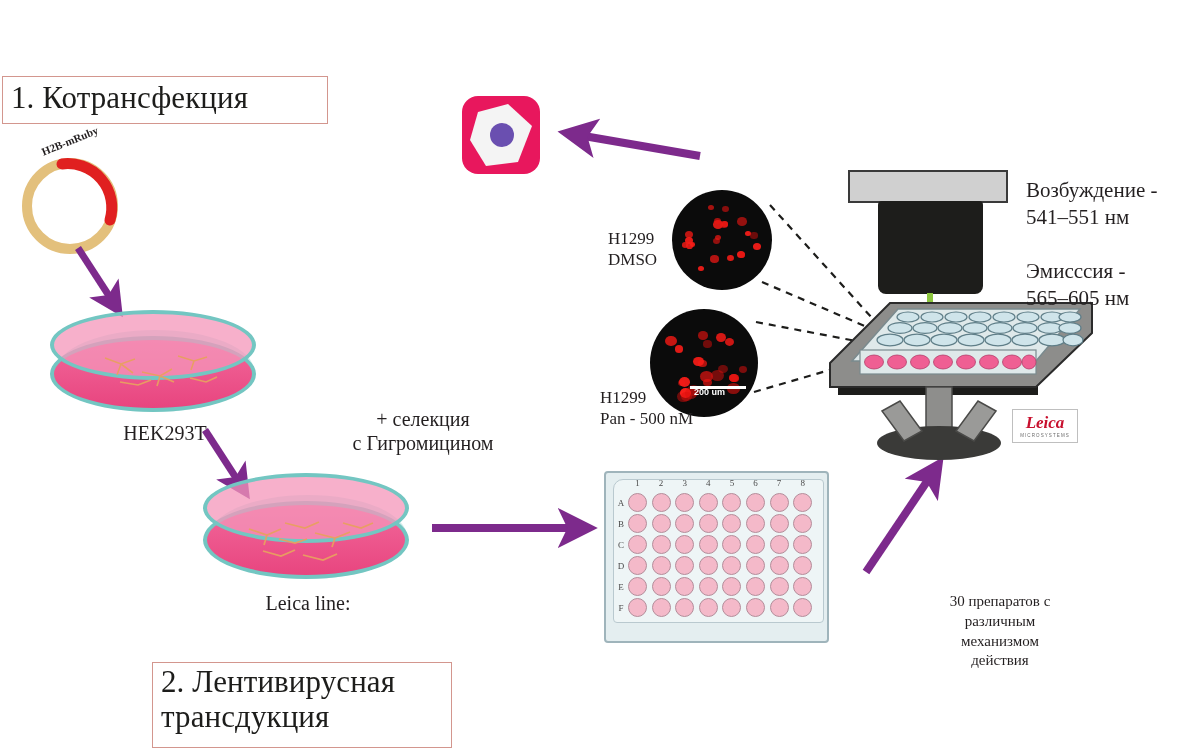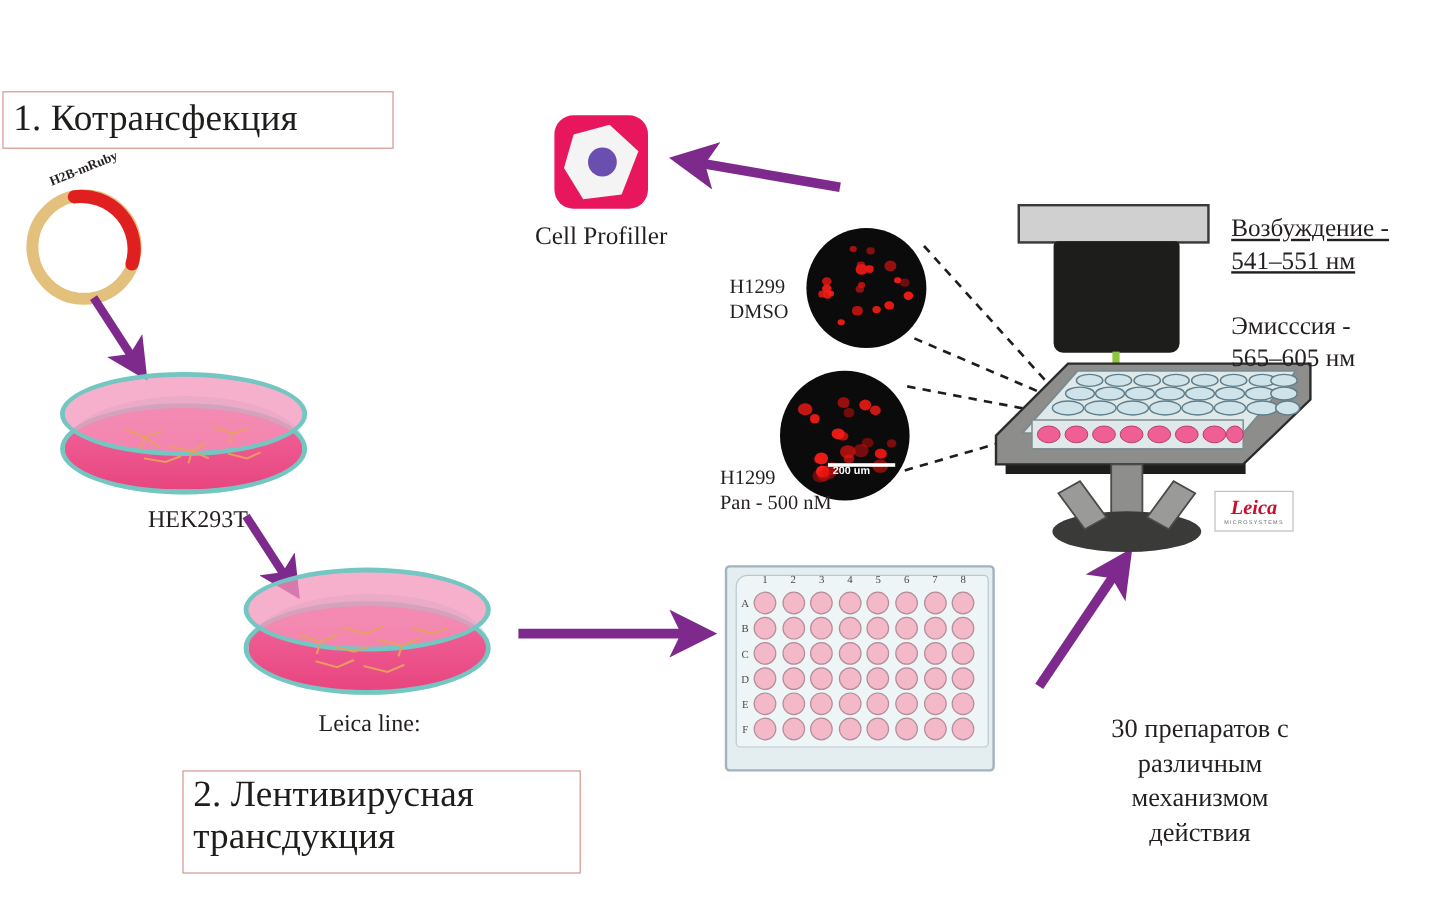--- a/index.html
+++ b/index.html
@@ -68,21 +68,21 @@
 </head>
 <body>
 
 <div class="stage">
 
   <div class="sec-box" style="left:2px;top:76px;width:326px;height:48px;">
     <span>1. Котрансфекция</span>
   </div>
 
 
-  <div class="sec-box" style="left:152px;top:642px;width:332px;height:86px;align-items:flex-start;">
+  <div class="sec-box" style="left:152px;top:662px;width:300px;height:86px;align-items:flex-start;">
     <span>2. Лентивирусная
 трансдукция</span>
   </div>
 
 
   <div class="plasmid" style="left:22px;top:158px;width:100px;height:100px;">
     <div class="ring"></div>
     <svg width="100" height="100" viewBox="0 0 100 100">
       <path d="M 40 6 A 44 44 0 0 1 88 62" fill="none" stroke="#e02020" stroke-width="11" stroke-linecap="round"></path>
     </svg>
@@ -111,20 +111,22 @@
         <path d="M55 48 l16 6 l14 -5 M71 54 l-4 11 M71 54 l12 9"></path>
         <path d="M92 62 l18 4 l12 -7 M110 66 l-3 10 M110 66 l14 6"></path>
         <path d="M128 46 l16 5 l13 -4 M144 51 l-3 9"></path>
         <path d="M70 72 l18 3 l13 -5"></path>
         <path d="M140 68 l16 4 l11 -5"></path>
       </g>
     </svg>
   </div>
   <div class="txt" style="left:100px;top:422px;width:130px;text-align:center;">HEK293T</div>
 
+  <div class="txt c" style="left:318px;top:408px;width:210px;">+ селекция
+с Гигромицином</div>
 
   <div class="dish" style="left:203px;top:473px;width:210px;height:112px;">
     <div class="shadow" style="left:6px;top:22px;width:198px;height:84px;"></div>
     <div class="base" style="top:28px;width:206px;height:78px;"></div>
     <div class="lid" style="width:206px;height:70px;"></div>
     <svg width="210" height="112">
       <g stroke="#e8a060" stroke-width="1.7" fill="none" opacity="0.95">
         <path d="M46 56 l18 6 l14 -6 M64 62 l-3 10"></path>
         <path d="M82 50 l20 5 l14 -6"></path>
         <path d="M112 60 l20 5 l15 -6 M132 65 l-3 9"></path>
@@ -333,36 +335,35 @@
 
       <rect x="96" y="222" width="26" height="42" fill="#8e8e8c" stroke="#4a4a48" stroke-width="1.5"></rect>
       <ellipse cx="109" cy="278" rx="62" ry="17" fill="#3a3a38"></ellipse>
       <g stroke="#4a4a48" stroke-width="1.5" fill="#9a9a98">
         <polygon points="52,246 70,236 92,266 74,276"></polygon>
         <polygon points="166,246 148,236 126,266 144,276"></polygon>
       </g>
     </svg>
   </div>
 
-  <div class="txt" style="left:1026px;top:177px;width:175px;font-size:21px;line-height:1.3;text-decoration:underline;">Возбуждение -
+  <div class="txt" style="left:1026px;top:177px;width:175px;font-size:21px;line-height:1.3;">Возбуждение -
 541–551 нм</div>
   <div class="txt" style="left:1026px;top:258px;width:175px;font-size:21px;line-height:1.3;">Эмисссия -
 565–605 нм</div>
 
   <div class="leica" style="left:1012px;top:409px;width:66px;height:34px;">
     <div class="l1">Leica</div>
     <div class="l2">MICROSYSTEMS</div>
   </div>
 
-  <div class="txt c" style="left:860px;top:592px;width:280px;font-size:22px;line-height:1.32;">30 препаратов с
+  <div class="txt c" style="left:860px;top:592px;width:280px;font-size:15px;line-height:1.32;">30 препаратов с
 различным
 механизмом
 действия</div>
 
   <div class="cp" style="left:462px;top:96px;">
     <svg width="78" height="78" viewBox="0 0 78 78">
       <path d="M16 16 L46 8 L70 30 L56 66 L24 70 L8 44 Z" fill="#f4f4f4"></path>
       <circle cx="40" cy="39" r="12" fill="#6a4fb0"></circle>
     </svg>
   </div>
-  <div class="txt c" style="left:420px;top:184px;width:162px;font-size:21px;">Cell Profiller</div>
 
 </div>
 
 </body></html>

